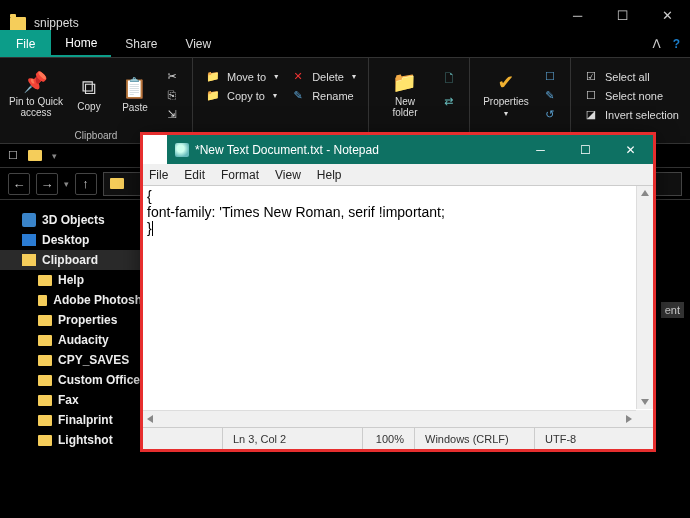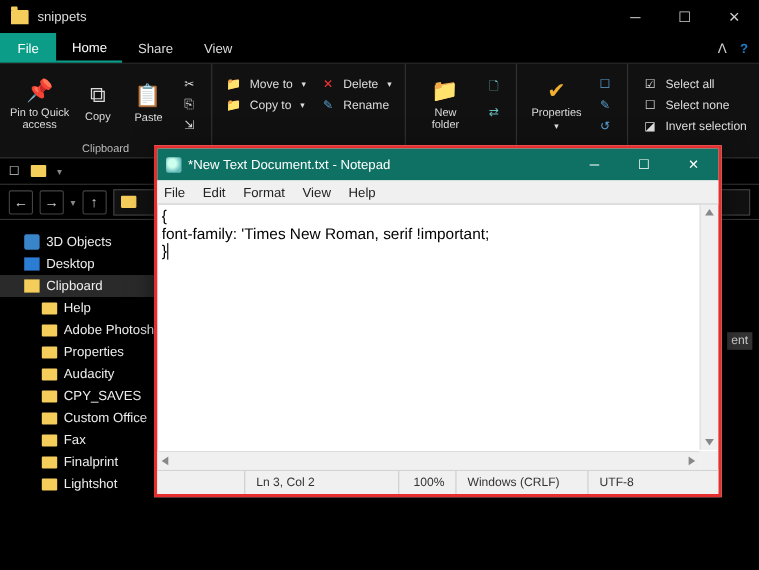--- a/index.html
+++ b/index.html
@@ -1,21 +1,21 @@
 <!DOCTYPE html>
 <html><head>
 <meta charset="utf-8">
 <style>
 * { margin: 0; padding: 0; box-sizing: border-box; font-family: "Segoe UI", Arial, sans-serif; }
 body { background: #000; width: 690px; height: 518px; overflow: hidden; position: relative; }
 
 
 .explorer { width: 690px; height: 518px; background: #000; color: #fff; position: relative; }
 
-.titlebar { height: 30px; display: flex; align-items: center; padding-left: 10px; }
+.titlebar { height: 30px; display: flex; align-items: flex-end; padding-left: 10px; }
 .titlebar .folder-ico { width: 16px; height: 13px; background: #f5cd5a; margin-right: 8px; border-radius: 1px 1px 0 0; position: relative; }
 .titlebar .folder-ico::before { content: ""; position: absolute; top: -3px; left: 0; width: 6px; height: 3px; background: #f5cd5a; border-radius: 1px 1px 0 0; }
 .titlebar .title { font-size: 12px; color: #ddd; }
 .titlebar .win-controls { margin-left: auto; display: flex; }
 .titlebar .win-btn { width: 45px; height: 30px; display: flex; align-items: center; justify-content: center; color: #ccc; font-size: 13px; }
 
 .tabs { height: 28px; display: flex; align-items: stretch; background: #000; border-bottom: 1px solid #333; }
 .tab { padding: 0 14px; font-size: 12px; display: flex; align-items: center; color: #ddd; }
 .tab.file { background: #0c9d89; color: #fff; padding: 0 16px; }
 .tab.active { color: #fff; border-bottom: 2px solid #0c9d89; }
@@ -35,32 +35,32 @@
 .qat { height: 24px; display: flex; align-items: center; padding-left: 8px; gap: 10px; border-bottom: 1px solid #333; }
 .qat .folder-ico-sm { width: 14px; height: 11px; background: #f5cd5a; border-radius: 1px; }
 
 .navbar { height: 32px; display: flex; align-items: center; padding: 0 8px; gap: 6px; border-bottom: 1px solid #333; }
 .nav-arrow { width: 22px; height: 22px; display: flex; align-items: center; justify-content: center; color: #ccc; border: 1px solid #444; border-radius: 2px; font-size: 13px; }
 .addressbar { flex: 1; height: 24px; background: #111; border: 1px solid #444; display: flex; align-items: center; padding: 0 6px; gap: 6px; }
 .addressbar .folder-ico-sm { width: 14px; height: 11px; background: #f5cd5a; border-radius: 1px; }
 .searchbox { width: 28px; height: 24px; background: #111; border: 1px solid #444; }
 
 .body { display: flex; height: calc(518px - 30px - 28px - 86px - 24px - 32px); }
-.tree { width: 142px; background: #000; padding: 10px 0; overflow: hidden; }
+.tree { width: 142px; background: #000; padding: 10px 0; overflow: hidden; font-weight: bold; }
 .tree-item { display: flex; align-items: center; gap: 6px; padding: 3px 0 3px 22px; font-size: 12px; color: #eee; white-space: nowrap; }
 .tree-item.sub { padding-left: 38px; }
 .tree-item .ico-3d { width: 14px; height: 14px; background: #3a84c9; border-radius: 2px; }
 .tree-item .ico-desk { width: 14px; height: 12px; background: #2b7cd3; }
 .tree-item .ico-doc { width: 14px; height: 12px; background: #f5cd5a; position:relative; }
 .tree-item .ico-fold { width: 14px; height: 11px; background: #f5cd5a; border-radius: 1px; }
 .tree-item.active { background: #2a2a2a; }
 
 
 .notepad { position: absolute; left: 140px; top: 132px; width: 516px; height: 320px; background: #fff; border: 3px solid #e62e2e; box-shadow: 0 4px 20px rgba(0,0,0,0.5); display: flex; flex-direction: column; }
-.np-title { height: 29px; background: #0e7163; display: flex; align-items: center; padding-left: 8px; color: #fff; font-size: 12px; }
+.np-title { height: 29px; background: #0e7163; display: flex; align-items: center; padding-left: 8px; color: #fff; font-size: 12px; margin-left: 24px; }
 .np-title .np-ico { width: 14px; height: 14px; margin-right: 6px; background: radial-gradient(circle at 40% 40%, #cfe 30%, #6bb 70%); border-radius: 2px; }
 .np-title .np-controls { margin-left: auto; display: flex; }
 .np-title .np-btn { width: 45px; height: 29px; display: flex; align-items: center; justify-content: center; color: #fff; font-size: 12px; }
 .np-menu { height: 22px; background: #f0f0f0; display: flex; align-items: center; padding: 0 6px; gap: 16px; font-size: 12px; color: #222; border-bottom: 1px solid #ccc; }
 .np-editor { flex: 1; position: relative; font-family: Consolas, "Courier New", monospace; font-size: 14px; padding: 2px 4px; color: #000; white-space: pre; overflow: hidden; }
 .np-scroll-v { position: absolute; right: 0; top: 0; bottom: 18px; width: 17px; background: #f0f0f0; border-left: 1px solid #ddd; }
 .np-scroll-v::before, .np-scroll-v::after { content: ""; position: absolute; left: 4px; width: 9px; height: 9px; }
 .np-scroll-v::before { top: 4px; border-left: 4px solid transparent; border-right: 4px solid transparent; border-bottom: 6px solid #888; width:0; height:0;}
 .np-scroll-v::after { bottom: 4px; border-left: 4px solid transparent; border-right: 4px solid transparent; border-top: 6px solid #888; width:0; height:0;}
 .np-scroll-h { position: absolute; bottom: 0; left: 0; right: 17px; height: 17px; background: #f0f0f0; border-top: 1px solid #ddd; }

